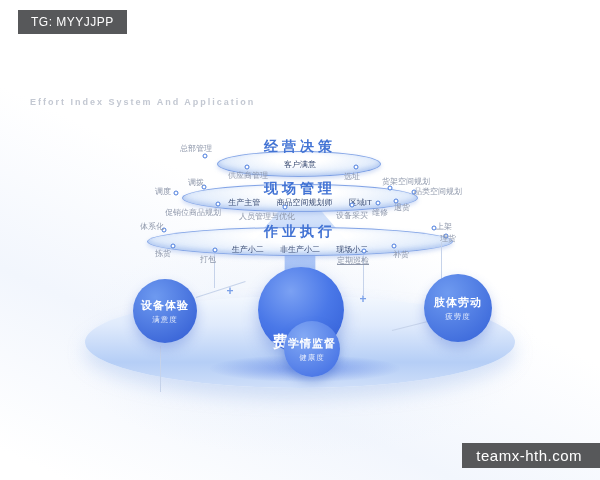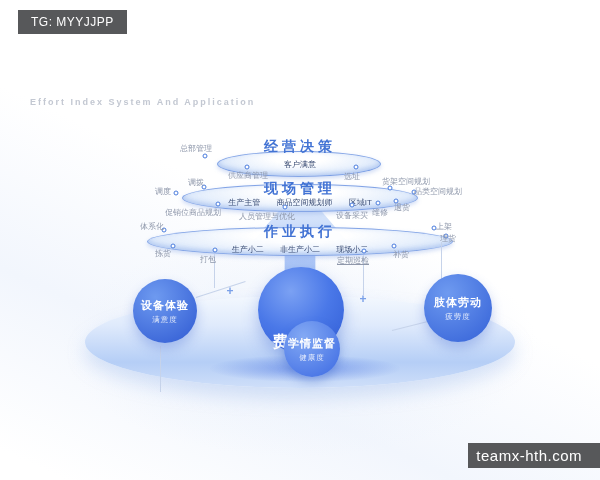--- a/index.html
+++ b/index.html
@@ -3,21 +3,21 @@
 <meta charset="utf-8">
 <style>
   html,body{margin:0;padding:0;}
   body{width:600px;height:480px;overflow:hidden;background:#fff;font-family:"Liberation Sans",sans-serif;}
   .stage{position:relative;width:600px;height:480px;overflow:hidden;
     background:
       radial-gradient(ellipse 340px 160px at 50% 72%, #edf3fc 0%, rgba(237,243,252,0) 70%),
       linear-gradient(205deg,#ffffff 48%,#f2f6fd 72%,#ffffff 96%);}
   .badge{position:absolute;background:#57585a;color:#fff;z-index:20;letter-spacing:.5px;}
   .badge-tl{left:18px;top:10px;padding:5px 13px;font-size:12px;}
-  .badge-br{right:0;top:443px;padding:4px 18px 4px 8px;font-size:15px;}
+  .badge-br{right:0;top:443px;padding:4px 18px 4px 14px;font-size:15px;}
   .header{position:absolute;left:30px;top:97px;z-index:15;}
   .sub-en{font-size:9px;letter-spacing:2px;color:#c3c8d2;font-weight:600;margin-bottom:3px;}
   .title-row{display:flex;align-items:flex-end;}
   .title-cn{font-size:20px;font-weight:800;color:#1e3766;letter-spacing:2px;}
   .title-mark{width:11px;height:11px;background:#2e6be2;margin:0 0 2px 6px;
     clip-path:polygon(100% 0,100% 100%,0 100%);transform:rotate(-12deg);}
   .diagram{position:absolute;left:0;top:0;width:600px;height:480px;}
   
   .base{position:absolute;left:85px;top:296px;width:430px;height:92px;border-radius:50%;z-index:1;
     background:linear-gradient(180deg,#f3f8fe 0%,#dfeafc 32%,#b5cef6 72%,#cfdff9 100%);

